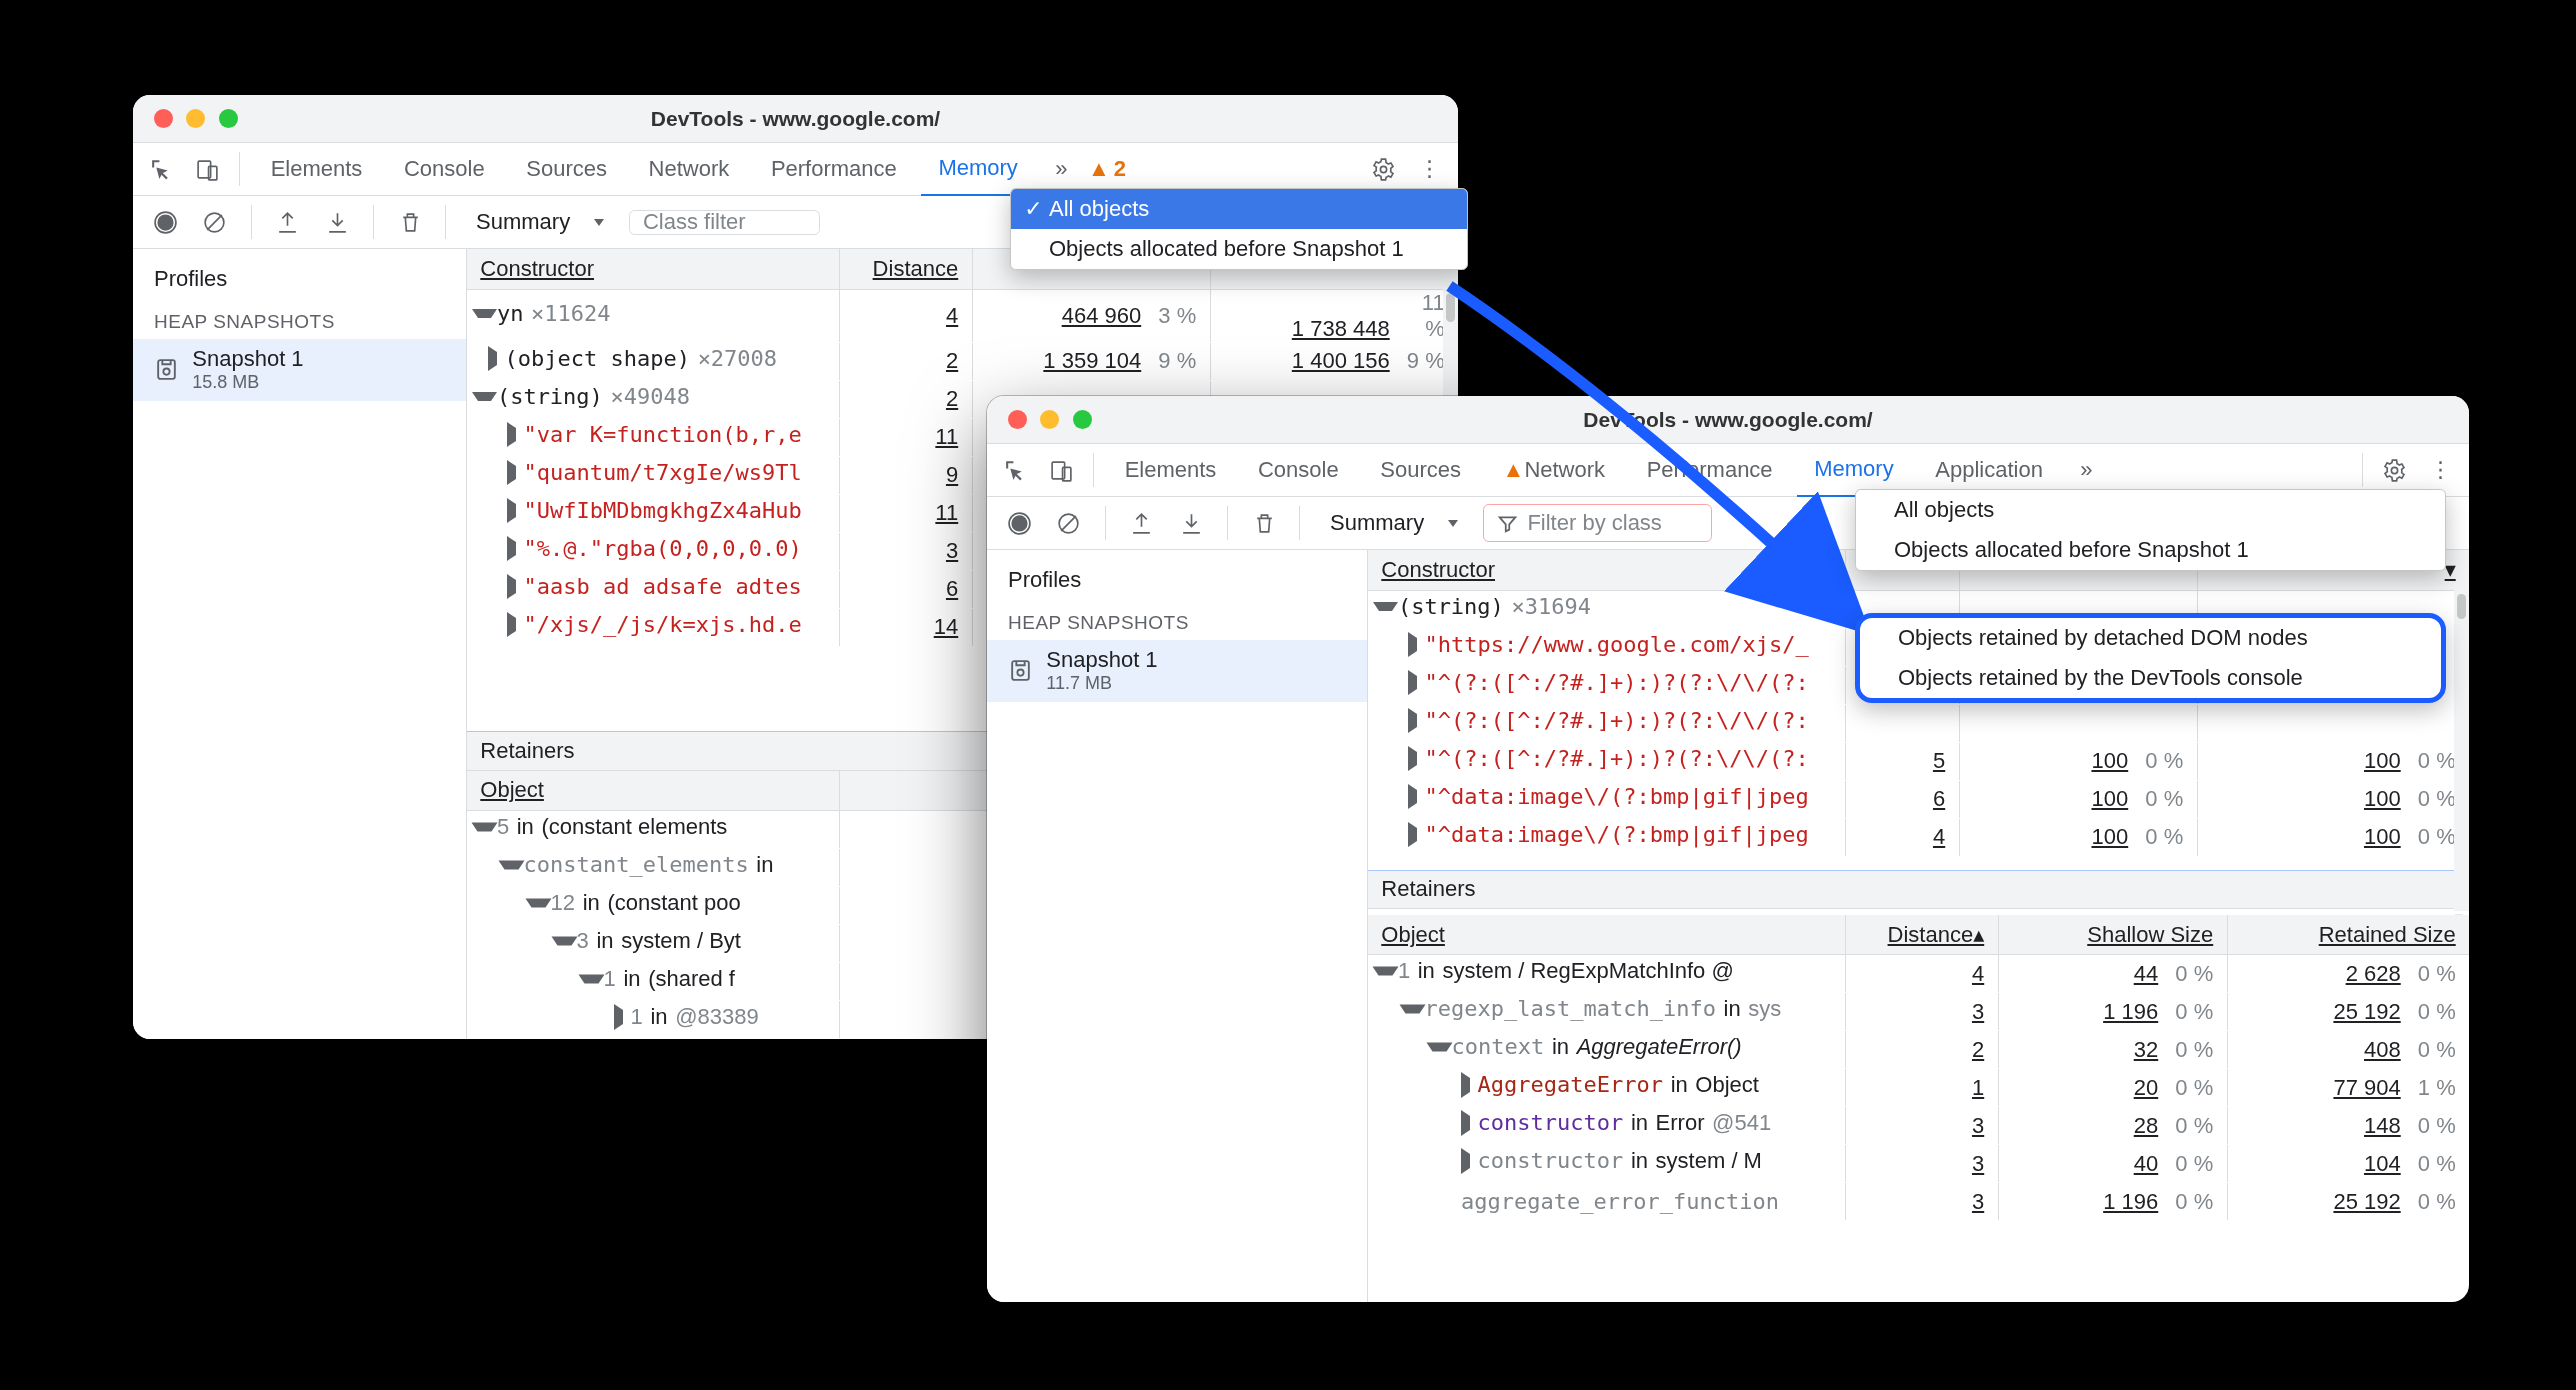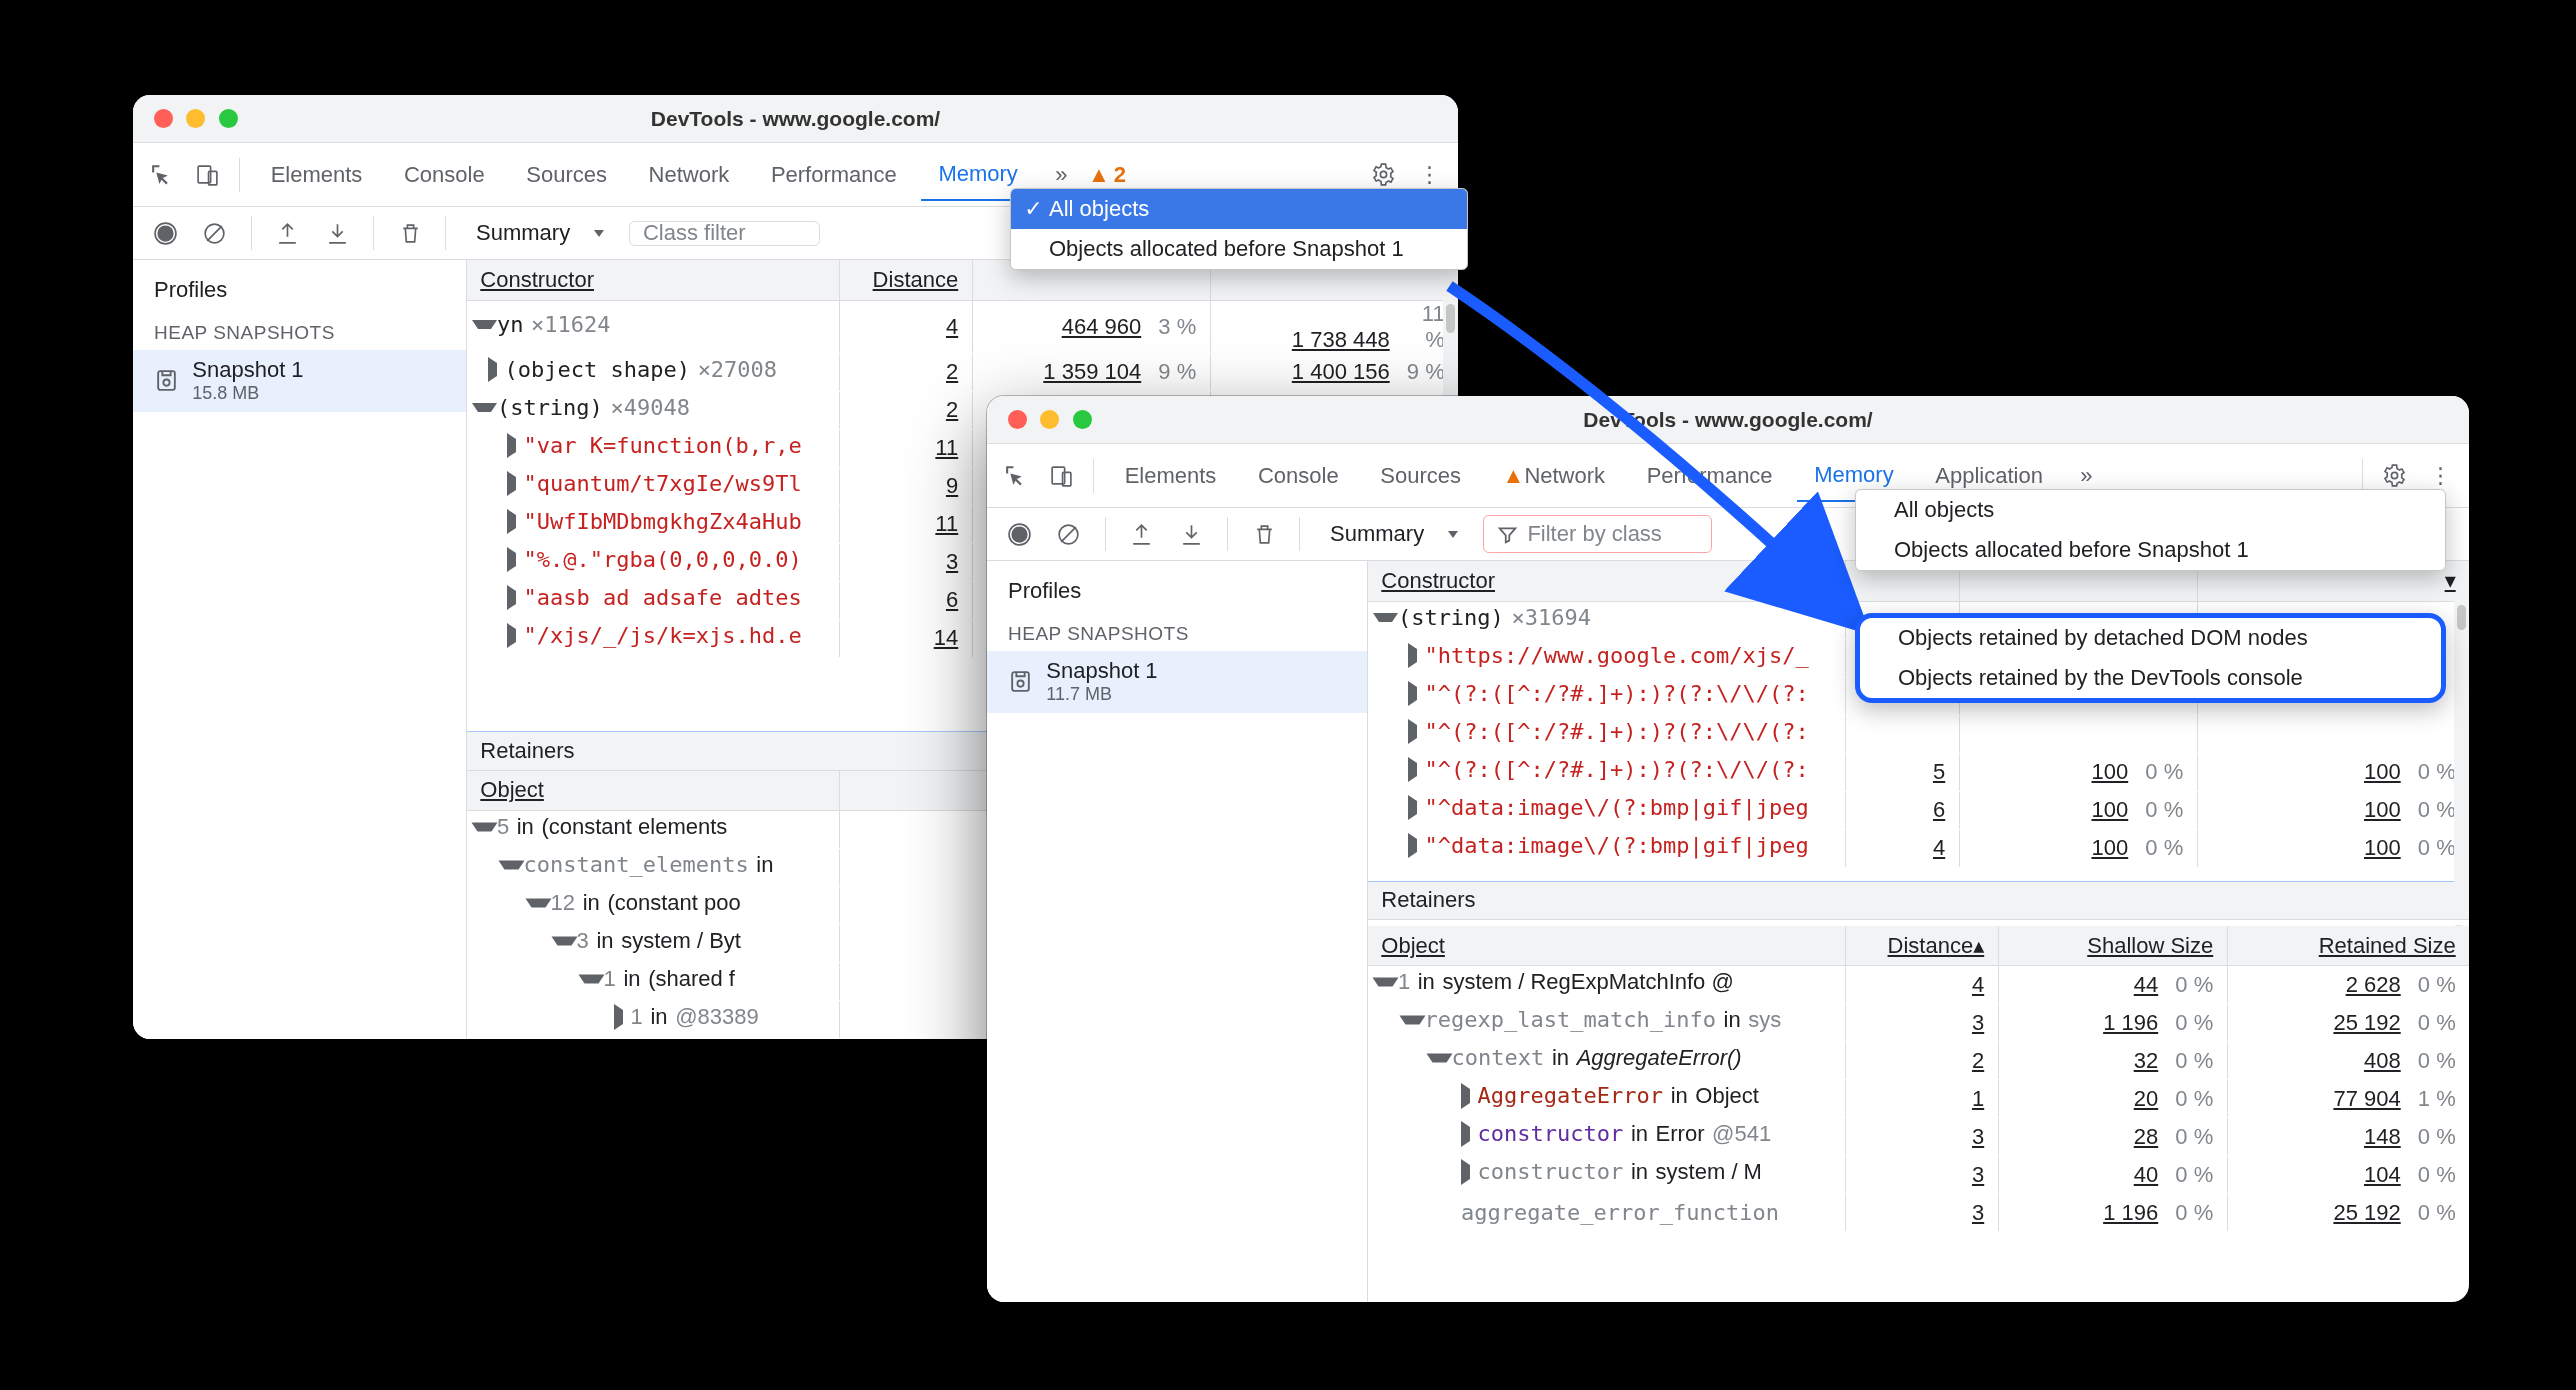--- a/index.html
+++ b/index.html
@@ -8,21 +8,21 @@
   .win {
     position: absolute; background: #fff; border-radius: 17px;
     box-shadow: 0 29px 76px rgba(0,0,0,.55), 0 0 0 1px rgba(0,0,0,.25);
     overflow: visible; display: flex; flex-direction: column;
   }
   .titlebar { height: 48px; display: flex; align-items: center; padding: 0 21px; border-bottom: 1px solid #dadce0; background: #f1f3f4; border-radius: 17px 17px 0 0;}
   .traffic { display: flex; gap: 13.3px; position: absolute; left: 21px; }
   .dot { width: 19px; height: 19px; border-radius: 50%; }
   .dot.r { background: #ff5f57; } .dot.y { background: #febc2e; } .dot.g { background: #28c840; }
   .wintitle { flex: 1; text-align: center; font-weight: 600; color: #333; font-size: 21px;}
-  .tabs { height: 64px; display: flex; align-items: center; border-bottom: 1px solid #dadce0; padding: 0 9.5px; gap: 7.6px; position: relative;}
+  .tabs { height: 53px; display: flex; align-items: center; border-bottom: 1px solid #dadce0; padding: 0 9.5px; gap: 7.6px; position: relative;}
   .tabbtn { padding: 0 17px; height: 53px; display: flex; align-items: center; color: #5f6368; cursor: pointer; }
   .tabbtn.active { color: #1a73e8; border-bottom: 2.9px solid #1a73e8; font-weight: 500;}
   .iconbtn { width: 38px; height: 38px; display: inline-flex; align-items: center; justify-content: center; color: #5f6368; cursor: pointer;}
   .iconbtn svg { width: 25px; height: 25px; fill: none; stroke: currentColor; stroke-width: 1.6; }
   .iconbtn.fill svg { fill: currentColor; stroke: none;}
   .spacer { flex: 1; }
   .warn { color: #e8710a; font-weight: 600; display: flex; align-items: center; gap:3.8px;}
   .toolbar { height: 53px; display: flex; align-items: center; border-bottom: 1px solid #dadce0; padding: 0 13.3px; gap: 9.5px;}
   .tb-left { display: flex; align-items: center; gap: 11.4px;}
   .vsep { width: 1px; height: 34px; background: #dadce0; margin: 0 5.7px;}

